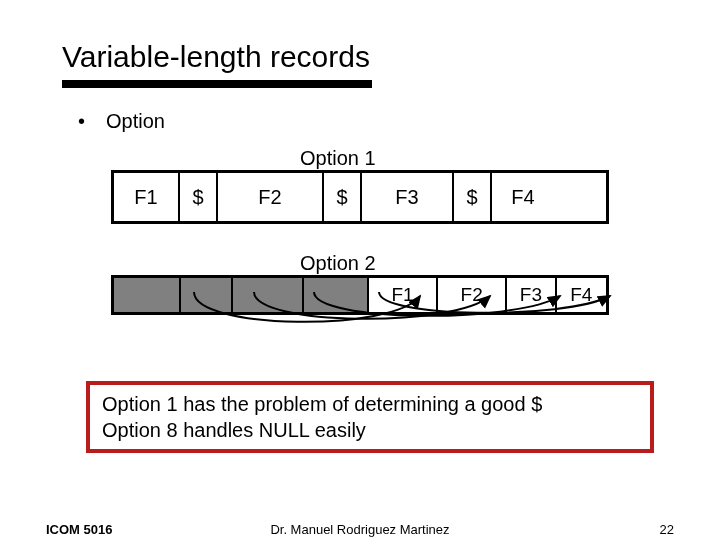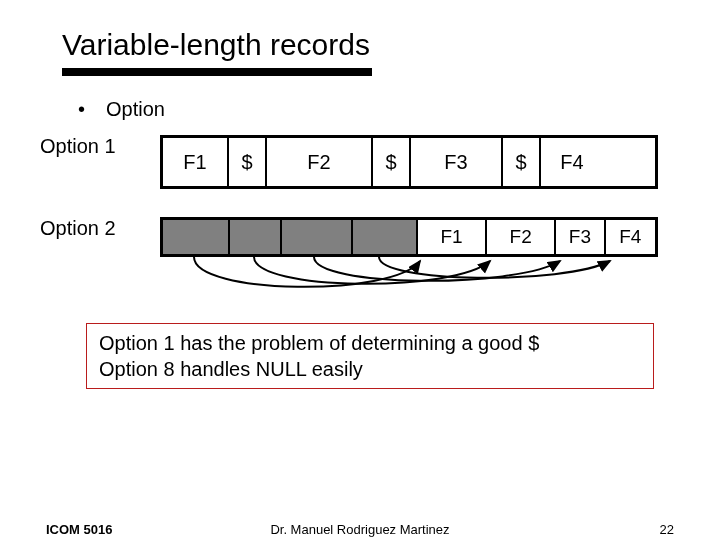--- a/index.html
+++ b/index.html
@@ -9,21 +9,21 @@
     height: 540px;
     background: #fff;
     font-family: Arial, Helvetica, sans-serif;
     color: #000;
     position: relative;
   }
   .slide {
     width: 720px;
     height: 540px;
     position: relative;
-    padding: 28px 40px 0 40px;
+    padding: 40px 40px 0 40px;
   }
   .title {
     font-size: 30px;
     font-weight: 400;
     margin-left: 22px;
     margin-bottom: 6px;
   }
   .title-rule {
     height: 8px;
     background: #000;
@@ -38,21 +38,21 @@
     margin-bottom: 14px;
   }
   .bullet-dot { width: 28px; }
   .sub-list {
     margin-left: 92px;
     font-size: 18px;
     line-height: 1.35;
     margin-bottom: 18px;
   }
   .sub-item { }
-  .row-flex { display: flex; align-items: flex-start; }
+  .row-flex { display: flex; align-items: center; flex-direction: column; }
   .row-label {
     width: 112px;
     font-size: 20px;
     margin-right: 8px;
   }
   .opt1-box {
     border: 3px solid #000;
     display: flex;
     width: 498px;
     height: 54px;
@@ -102,21 +102,21 @@
   
   .arrows-svg {
     position: absolute;
     left: 124px;
     top: 38px;
     width: 500px;
     height: 50px;
     overflow: visible;
   }
   .note-box {
-    border: 1px solid #b91c1c;
+    border: 4px solid #b91c1c;
     margin: 66px 26px 0 46px;
     padding: 6px 12px 6px 12px;
     font-size: 20px;
     line-height: 1.3;
   }
   .footer {
     position: absolute;
     bottom: 18px;
     left: 0;
     width: 720px;

